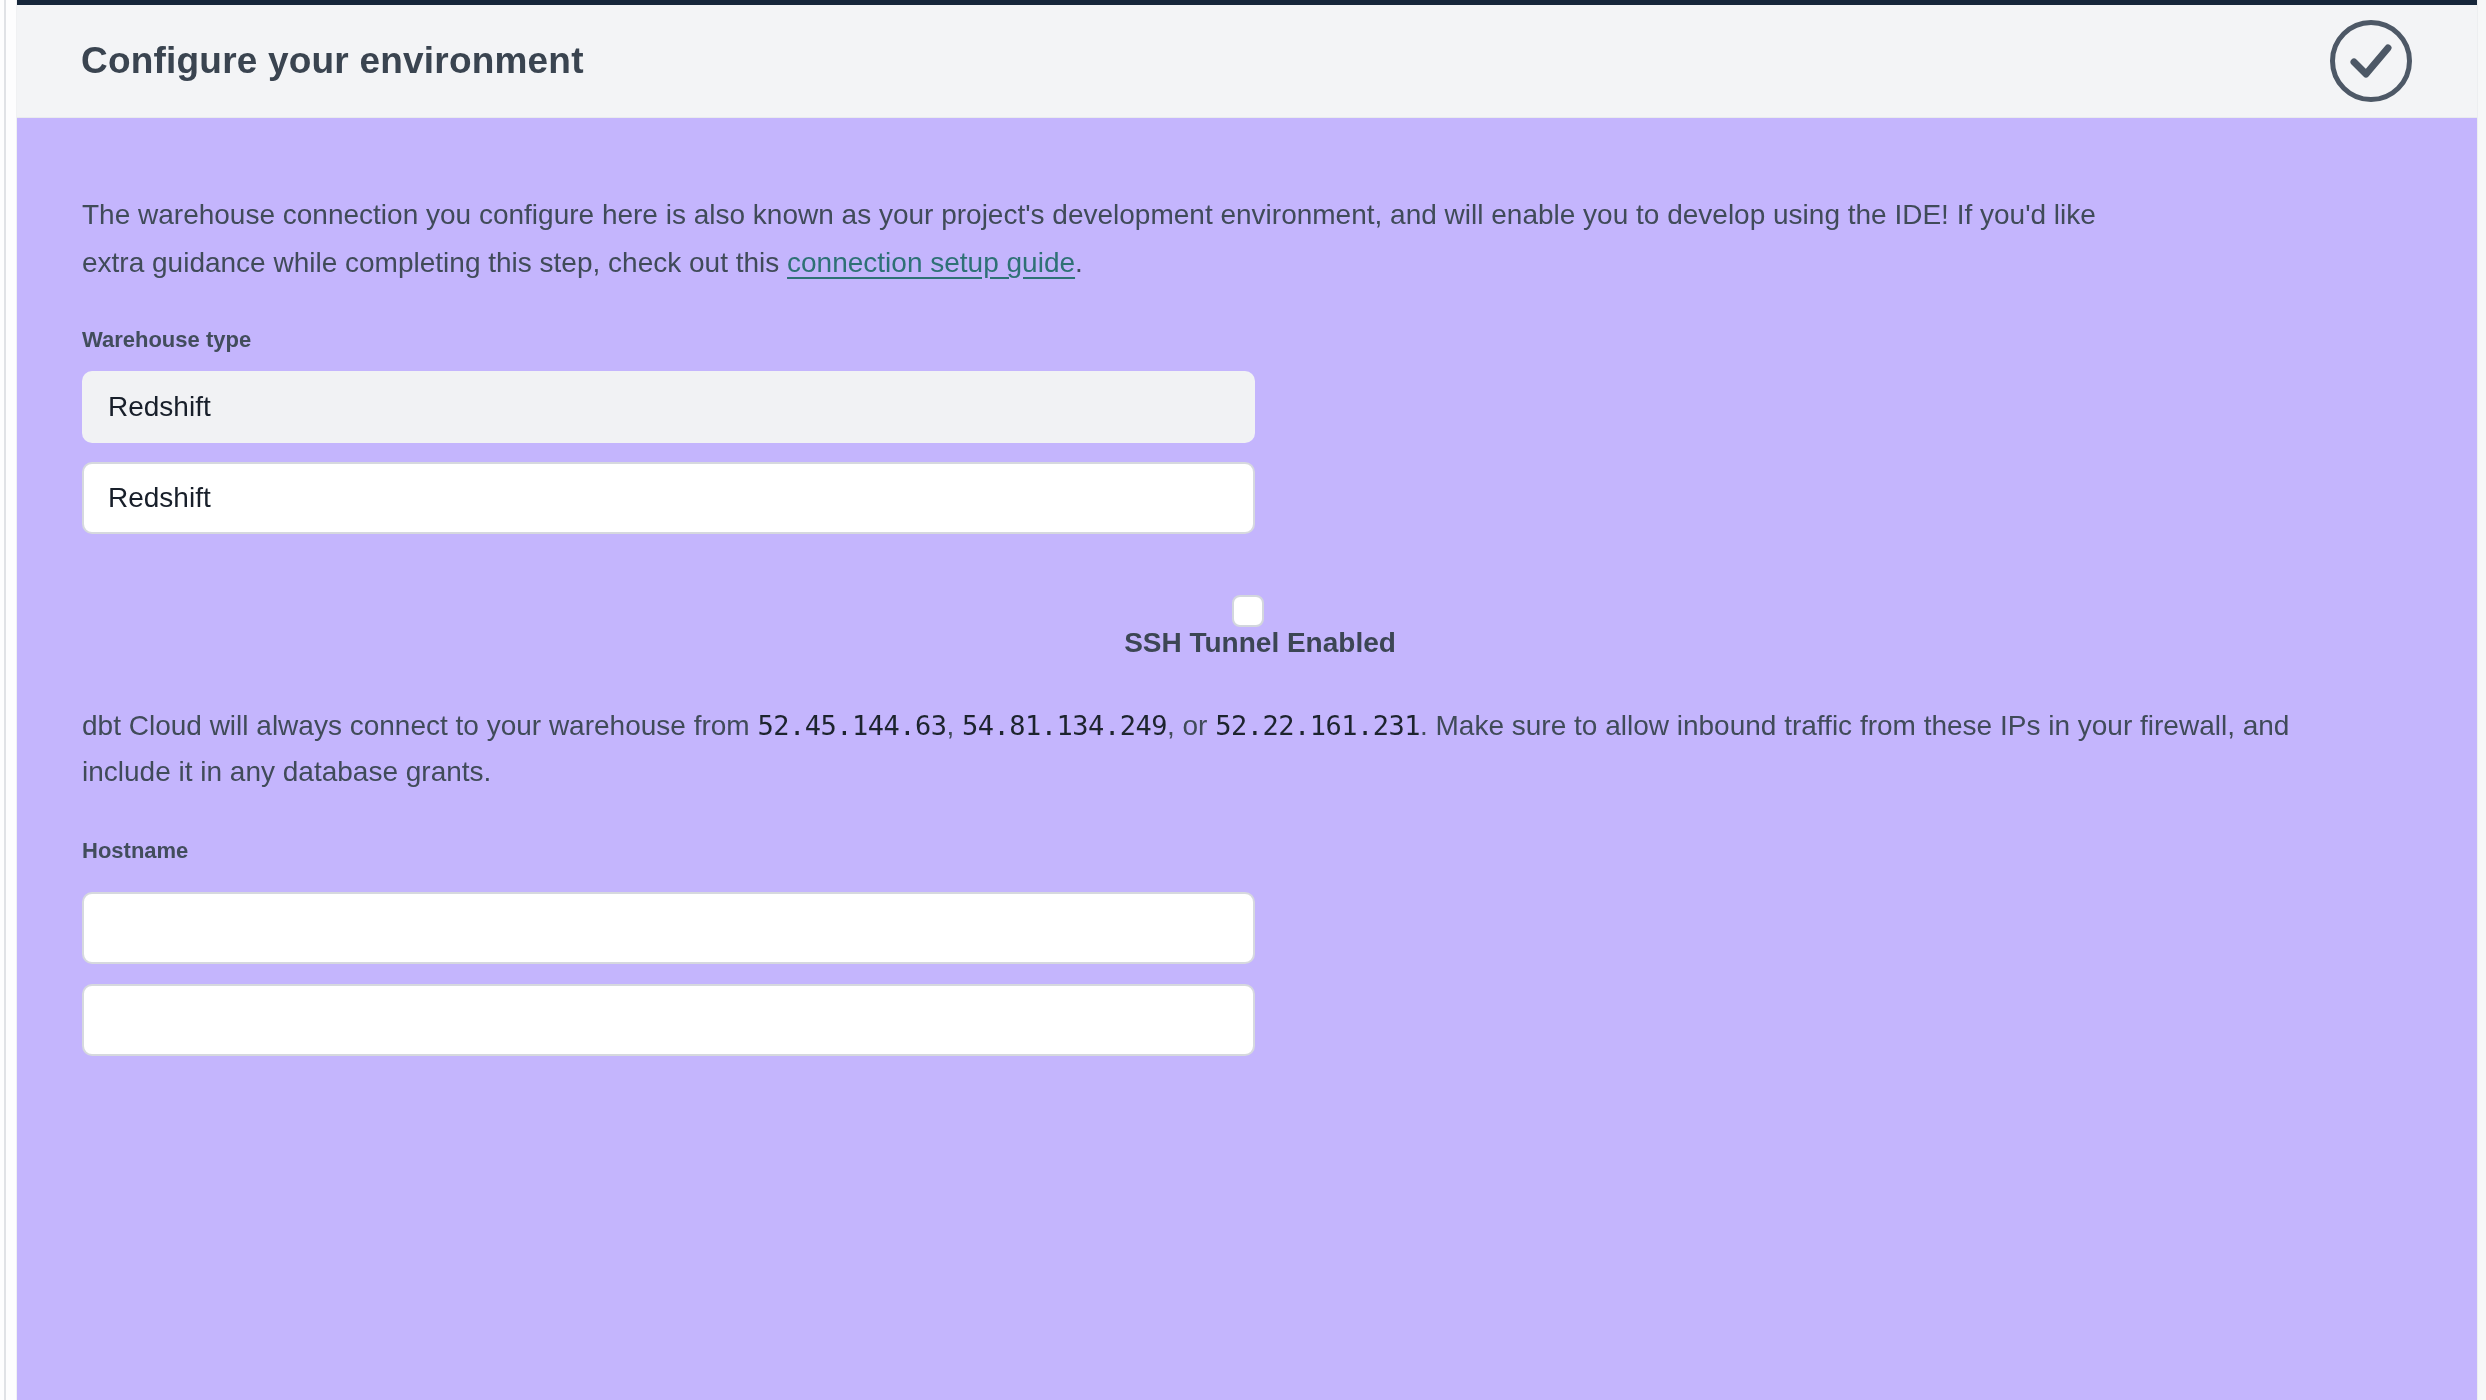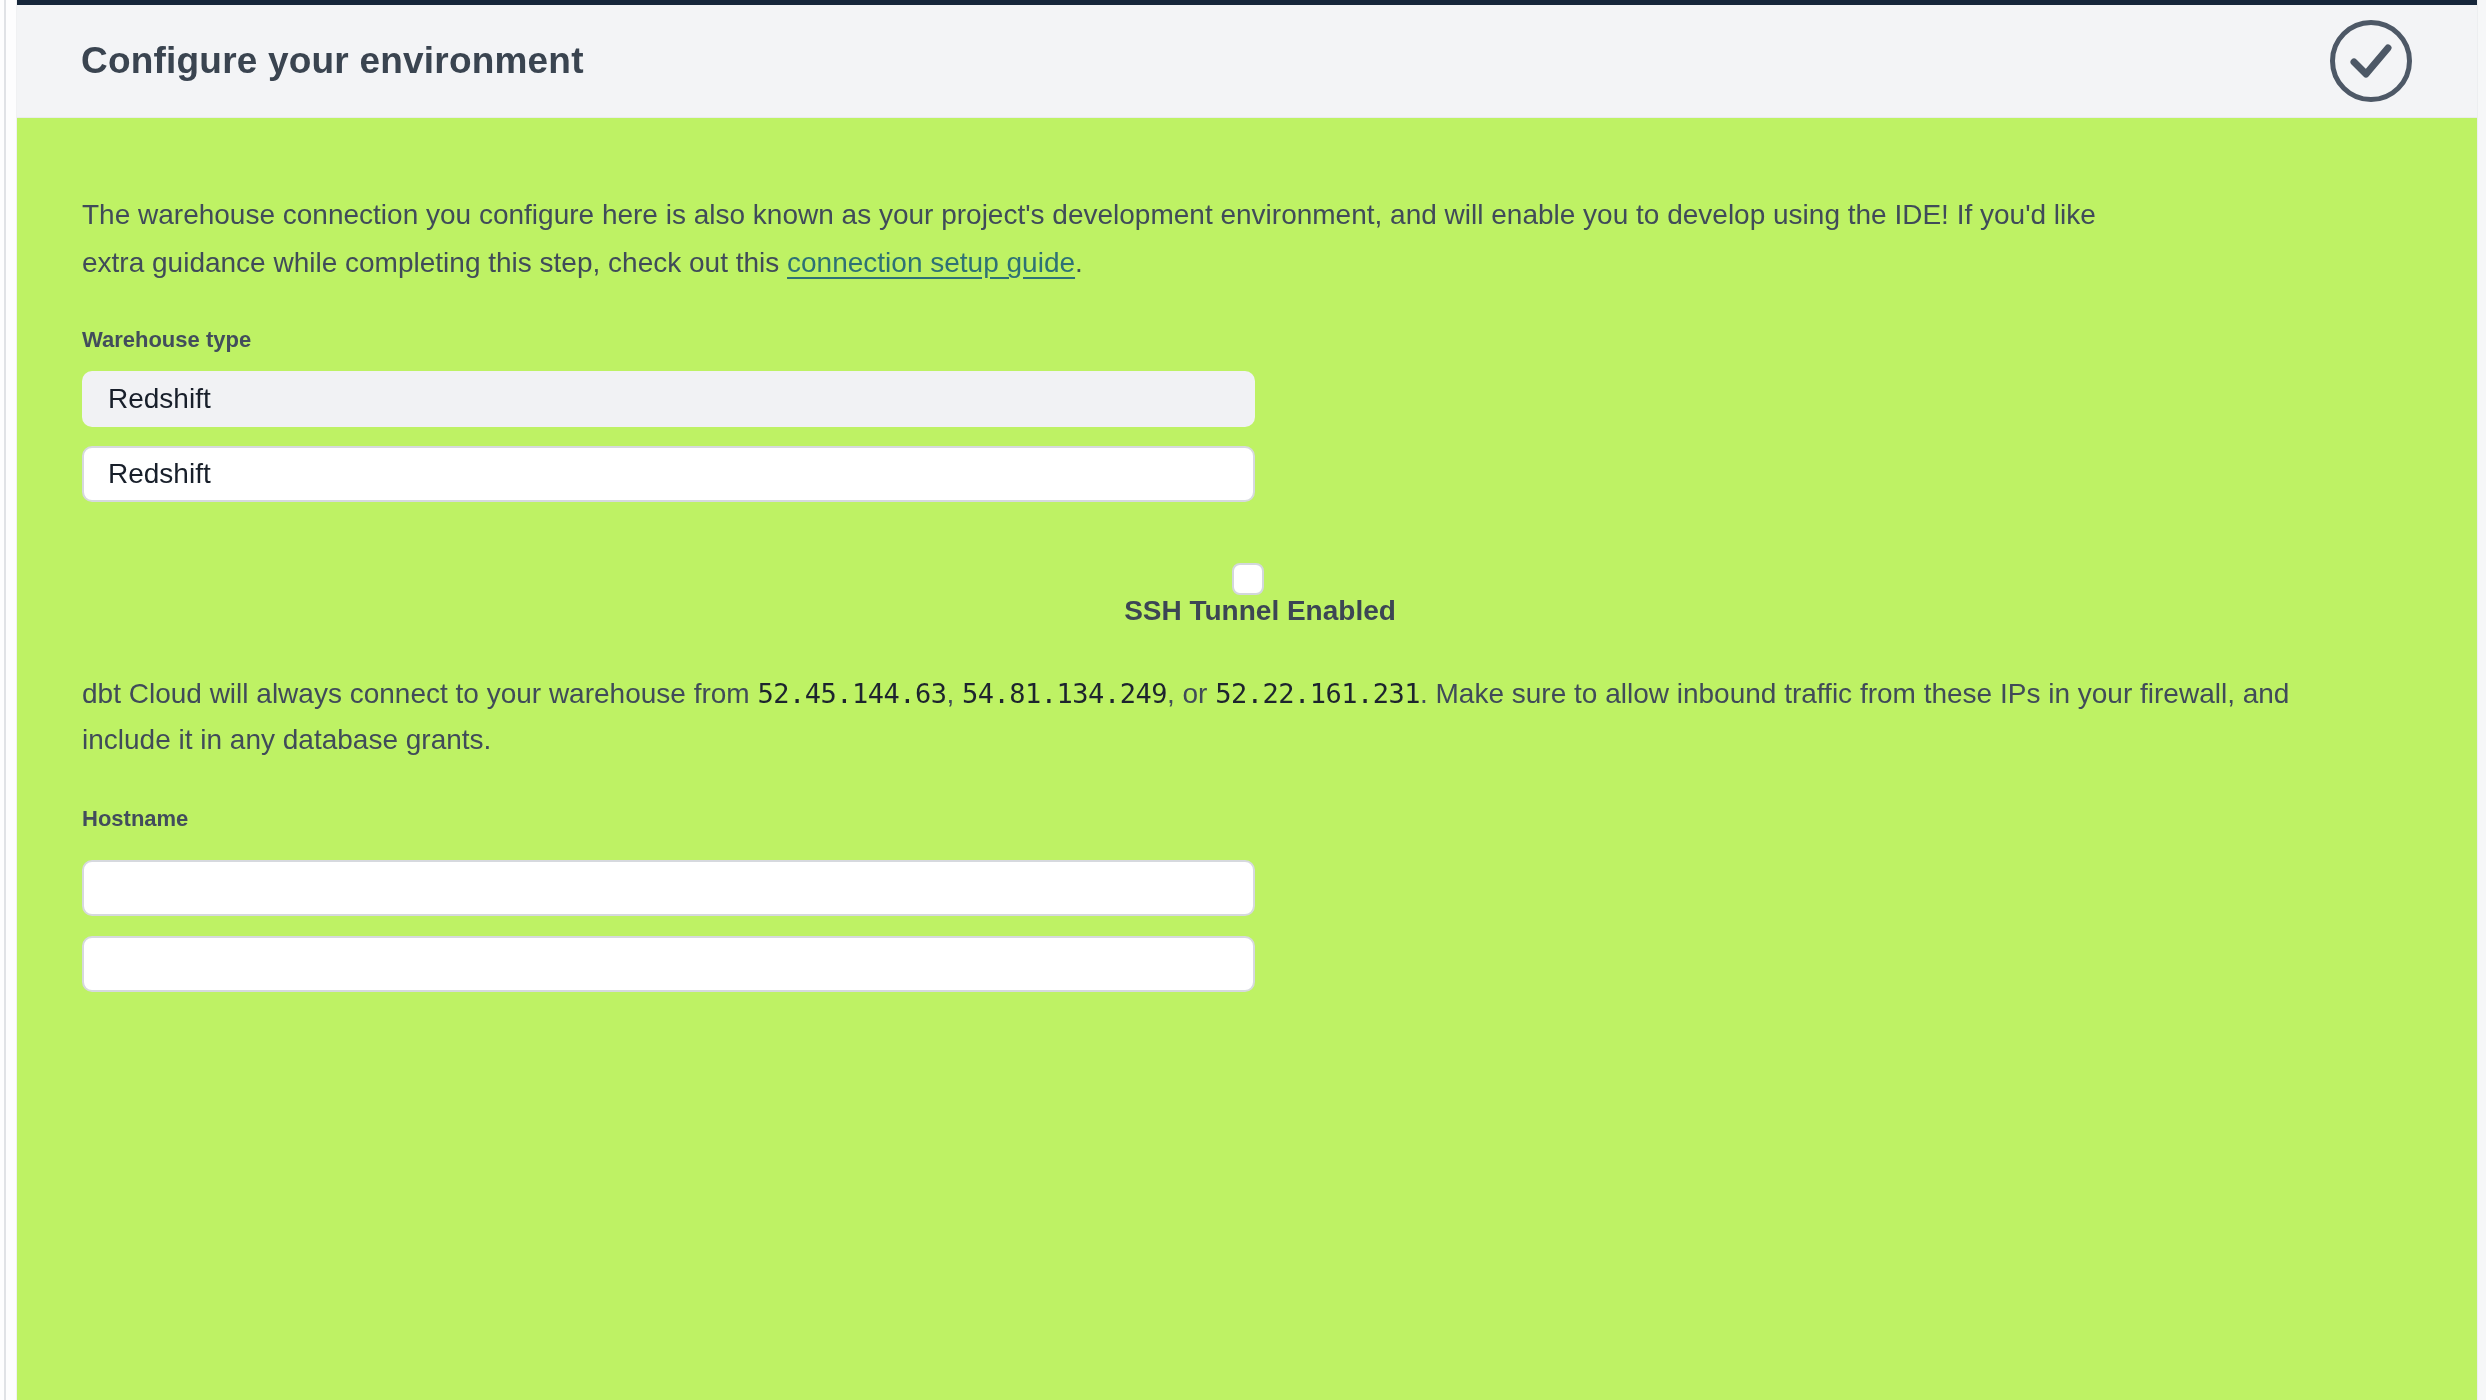--- a/index.html
+++ b/index.html
@@ -18,21 +18,21 @@
   .gutter-line {
     position:absolute; left:4px; top:0; bottom:0; width:2px;
     background:#e0e2e6;
   }
   .scroll-strip {
     position:absolute; right:0; top:0; bottom:0; width:9px;
     background:#f6f7f8; border-left:1px solid #eceef0;
   }
   .panel {
     position:absolute; left:16px; right:9px; top:0; bottom:0;
-    background:#bef264;
+    background:#c4b5fd;
     border-left:1px solid #f0f1f3;
   }
   .topbar { height:5px; background:#16263a; }
   .panel-header {
     height:113px; background:#f3f4f6;
     border-bottom:1px solid #e9ebed;
     display:flex; align-items:center; justify-content:space-between;
     padding:0 64px;
   }
   .page-title {
@@ -52,21 +52,21 @@
   }
   .intro a {
     color:#2e7175; text-decoration:underline; text-underline-offset:5px;
     cursor:pointer;
   }
   .field-label {
     display:block; font-size:22px; font-weight:700; color:#424d5c;
     margin-top:39px; line-height:28px;
   }
   .text-field {
-    display:block; width:1173px; height:56px; margin-top:17px;
+    display:block; width:1173px; height:72px; margin-top:17px;
     border:2px solid #d6d9de; border-radius:10px; background:#ffffff;
     font-family:"Liberation Sans", sans-serif;
     font-size:28px; color:#181f2a; padding:0 24px; outline:none;
   }
   .text-field.readonly {
     background:#f1f2f4; border:none; padding:0 26px;
   }
   .lbl-name { margin-top:59px; }
   .fld-name { margin-top:19px; }
   .checkbox-row {

